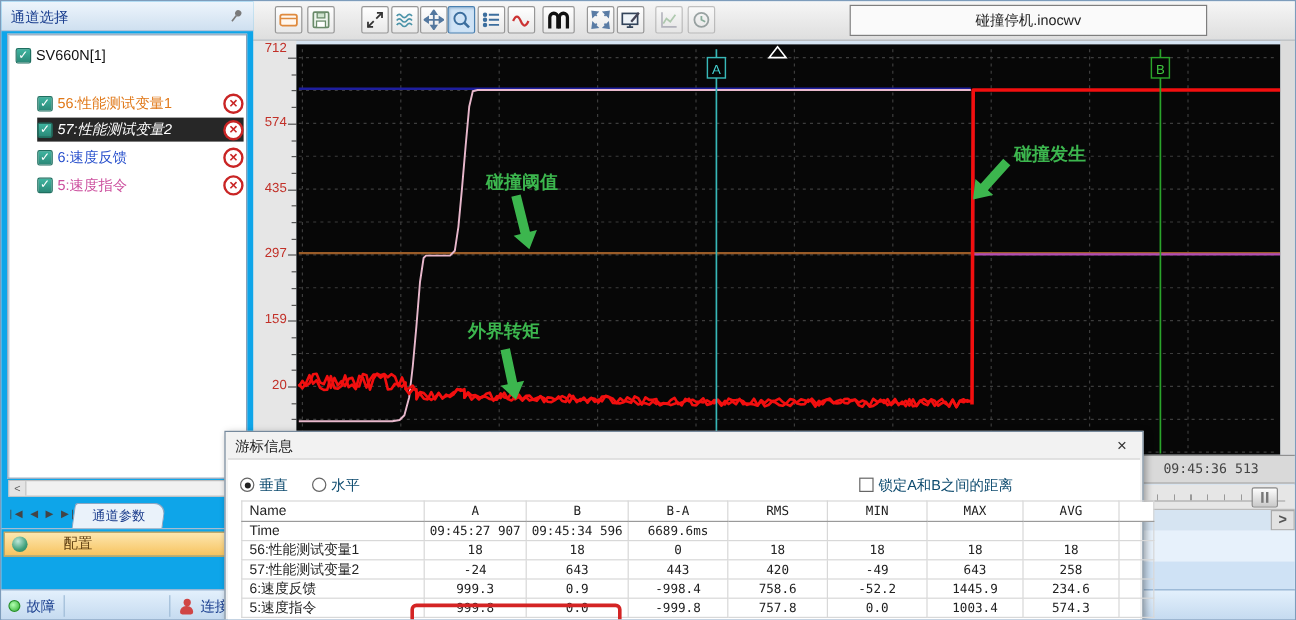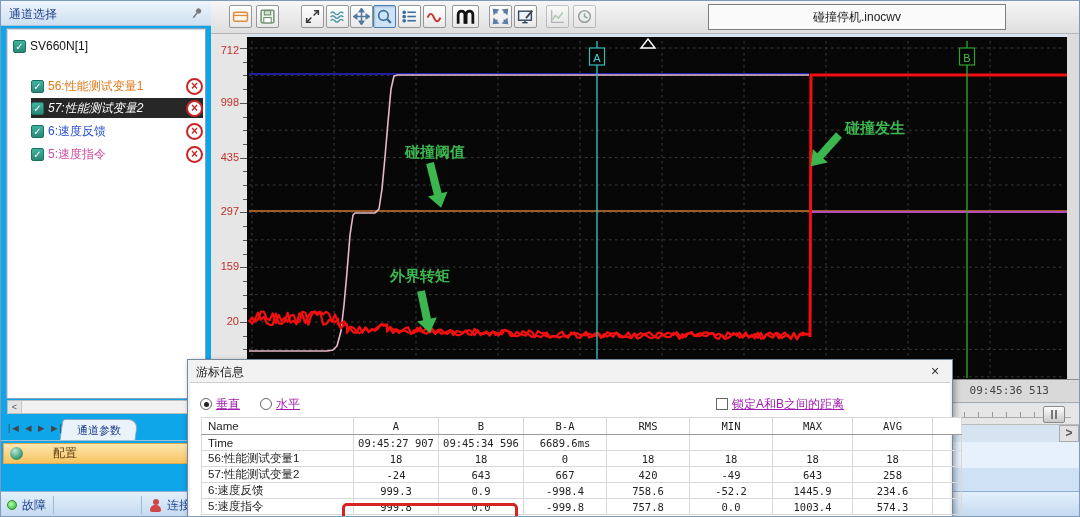--- a/index.html
+++ b/index.html
@@ -60,21 +60,21 @@
   .user-ic{width:13px;height:13px;position:relative;margin-right:5px;}
   .user-ic:before{content:"";position:absolute;left:3.5px;top:0;width:6px;height:6px;border-radius:50%;background:#d04545;}
   .user-ic:after{content:"";position:absolute;left:1px;top:6px;width:11px;height:7px;border-radius:5px 5px 2px 2px;background:#d04545;}
   
   #cursor-dialog{left:186px;top:358px;width:766px;height:159px;background:#f2f2f2;border:1px solid #76899c;box-shadow:2px 2px 6px rgba(0,0,0,.35);z-index:50;padding-left:16px;}
   #cd-title{position:absolute;left:8px;top:4px;font-size:12px;color:#222;}
   #cd-close{position:absolute;right:8px;top:2px;width:18px;height:18px;font-size:14px;color:#333;text-align:center;line-height:18px;}
   #cd-body{position:absolute;left:2px;top:22px;width:760px;height:135px;background:#fff;border-top:1px solid #cfcfcf;}
   .radio{width:12px;height:12px;border:1px solid #666;border-radius:50%;background:#fff;display:inline-block;vertical-align:-2px;margin-right:4px;position:relative;}
   .radio.sel:after{content:"";position:absolute;left:2.5px;top:2.5px;width:5px;height:5px;border-radius:50%;background:#222;}
-  .cd-opt{position:absolute;top:13px;font-size:12px;color:#a21caf;text-decoration:underline;}
+  .cd-opt{position:absolute;top:13px;font-size:12px;color:#0c4a6e;}
   .chk{width:12px;height:12px;border:1px solid #666;background:#fff;display:inline-block;vertical-align:-2px;margin-right:4px;}
   #cd-table{position:absolute;left:11px;top:34px;width:760px;border-collapse:collapse;table-layout:fixed;}
   #cd-table th,#cd-table td{border:1px solid #d8d8d8;font-weight:normal;font-size:10.5px;font-family:"DejaVu Sans Mono","Liberation Mono",monospace;color:#222;height:16px;padding:0;text-align:center;overflow:hidden;white-space:nowrap;}
   #cd-table th{height:17px;border-bottom:1px solid #9a9a9a;background:#fff;}
   #cd-table .namecol{text-align:left;padding-left:6px;font-family:"Liberation Sans","DejaVu Sans",sans-serif;font-size:11.5px;}
   #hl-box{position:absolute;left:152px;top:120px;width:176px;height:38px;border:3px solid #d42424;border-radius:5px;}
 </style>
 </head>
 <body>
 
@@ -256,22 +256,22 @@
               <circle cx="8" cy="8" r="5.5"></circle>
               <polyline points="8,5 8,8 11,9.5" stroke="#3a7a5a"></polyline>
             </svg>
           </span>
         </div>
       </div>
     <div id="doc-tab" class="abs" style="left:497px">碰撞停机.inocwv</div>
   </div>
 
   <div id="axis-strip" class="abs">
-      <div class="ylab" style="top: 10px; margin-left: 32px;">712</div>
-      <div class="ylab" style="top: 61.8px;">998</div>
+      <div class="ylab" style="top: 0; margin-left: 32px;">712</div>
+      <div class="ylab" style="top: 61.8px;">574</div>
       <div class="ylab" style="top: 116.6px;">435</div>
       <div class="ylab" style="top: 171.4px;">297</div>
       <div class="ylab" style="top: 226.2px;">159</div>
       <div class="ylab" style="top: 281px;">20</div>
       <div class="ytick" style="top: 14px; width: 7px;"></div>
       <div class="ytick" style="top: 27.7px; width: 4px;"></div>
       <div class="ytick" style="top: 41.4px; width: 4px;"></div>
       <div class="ytick" style="top: 55.1px; width: 4px;"></div>
       <div class="ytick" style="top: 68.8px; width: 7px;"></div>
       <div class="ytick" style="top: 82.5px; width: 4px;"></div>
@@ -426,21 +426,21 @@
               <td>18</td>
               <td>18</td>
               <td>18</td>
               <td>18</td>
               <td></td>
             </tr>
             <tr>
               <td class="namecol">57:性能测试变量2</td>
               <td>-24</td>
               <td>643</td>
-              <td>667</td>
+              <td>443</td>
               <td>420</td>
               <td>-49</td>
               <td>643</td>
               <td>258</td>
               <td></td>
             </tr>
             <tr>
               <td class="namecol">6:速度反馈</td>
               <td>999.3</td>
               <td>0.9</td>

